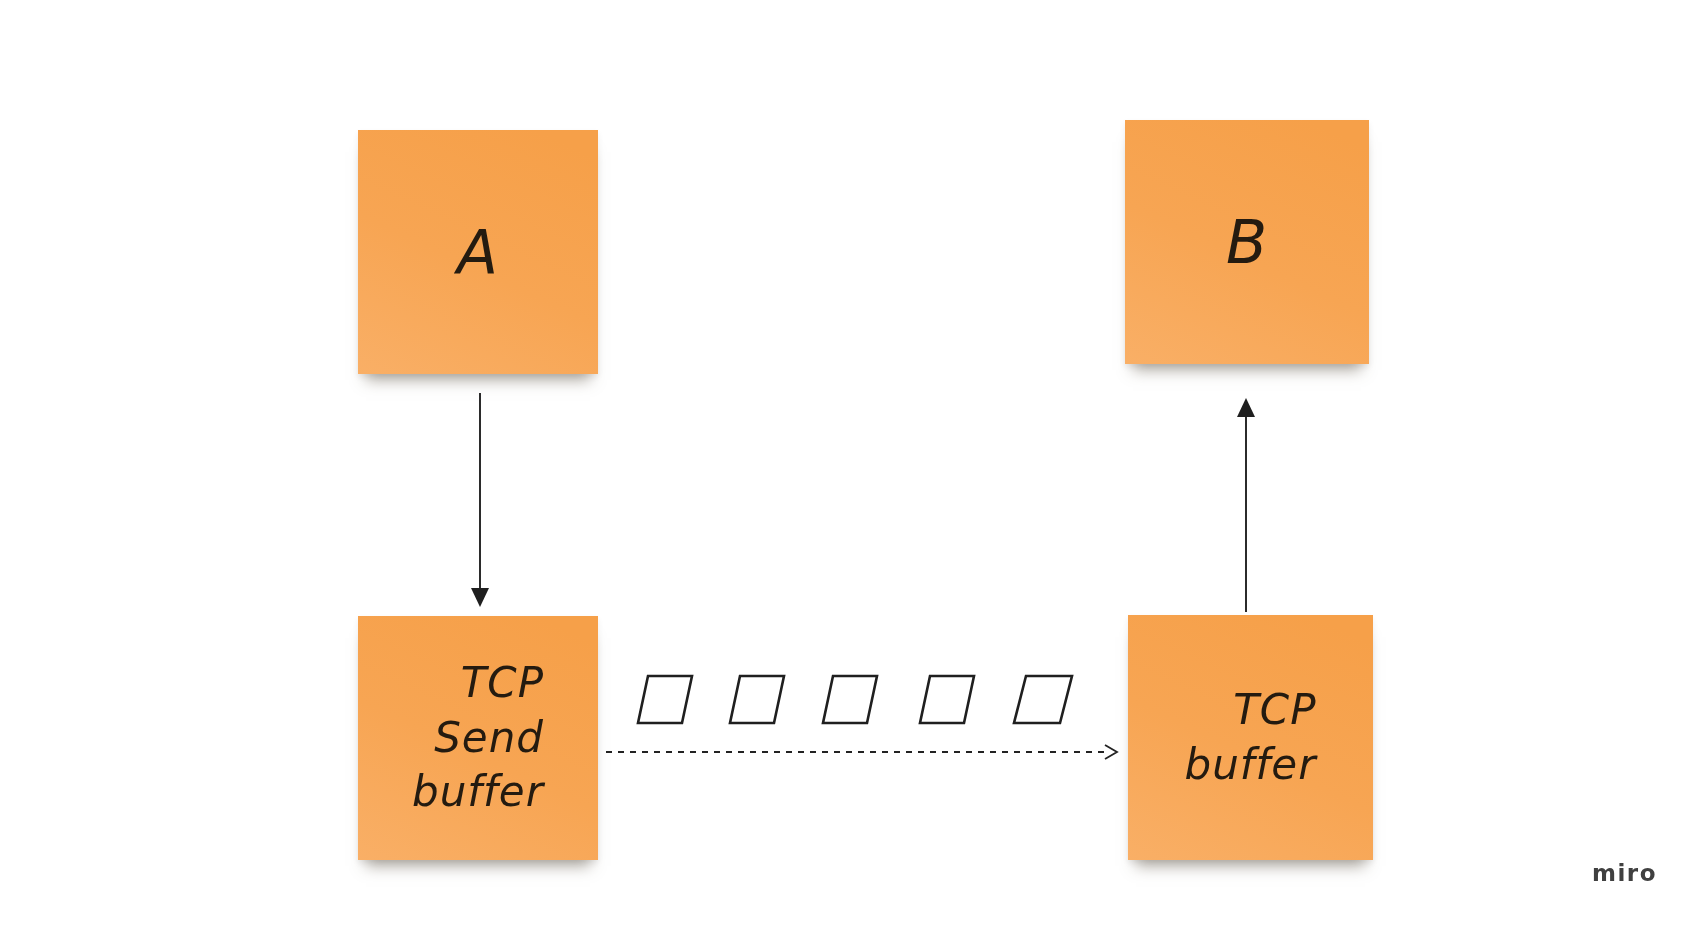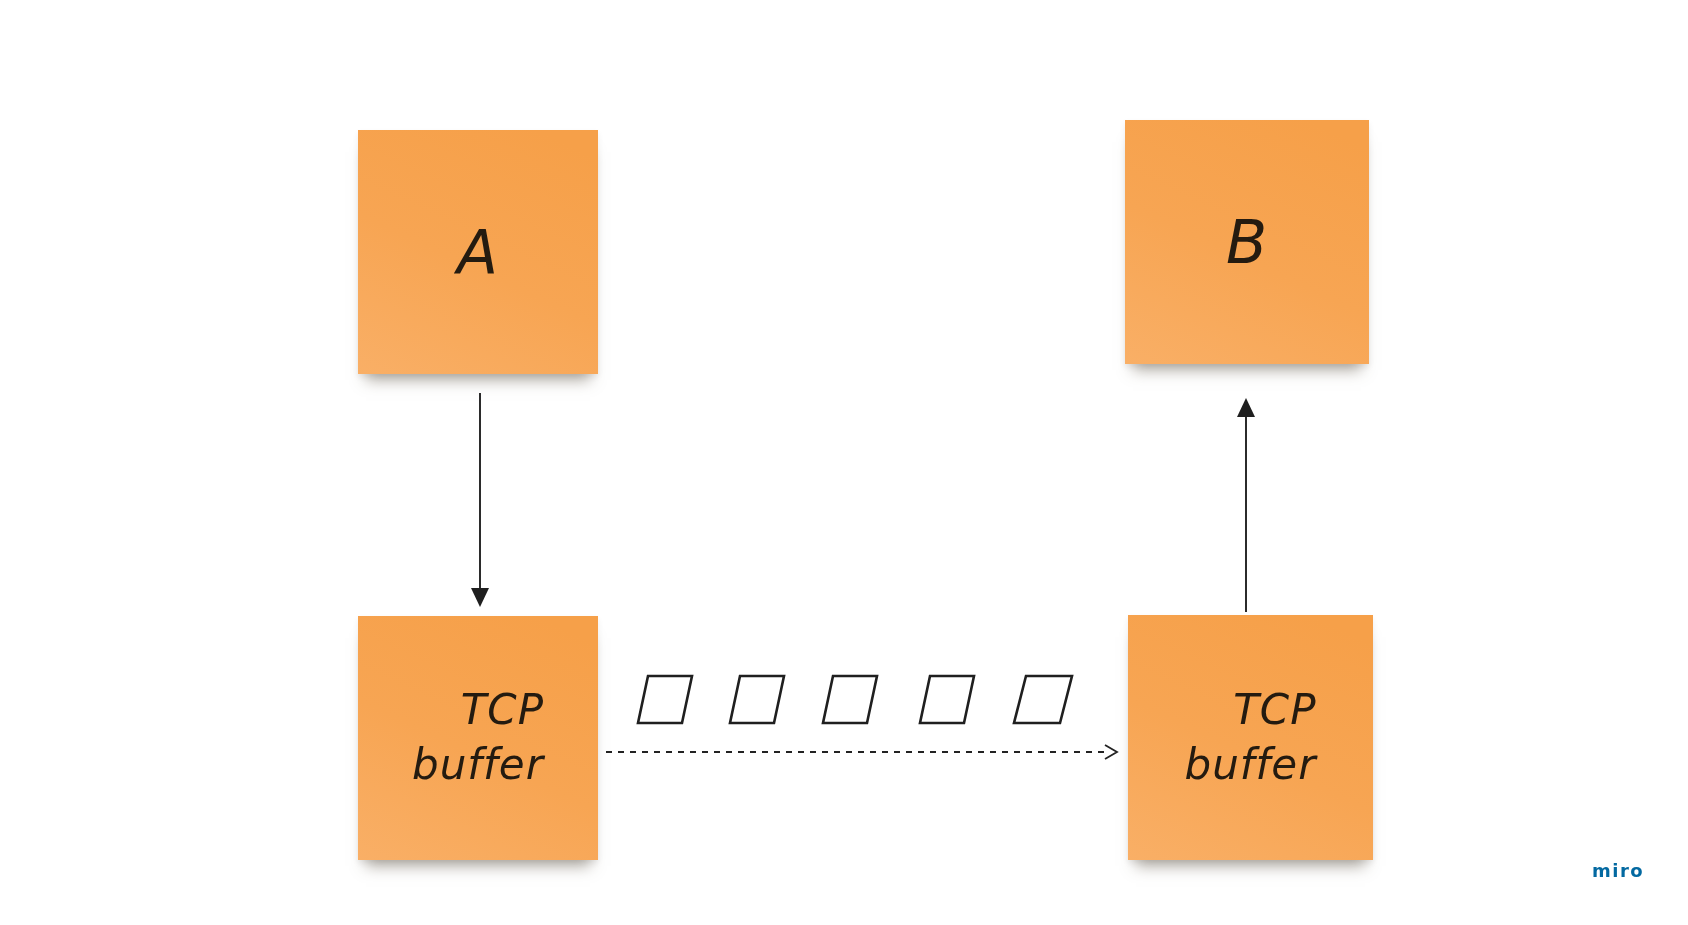--- a/index.html
+++ b/index.html
@@ -42,43 +42,44 @@
   .note-line { display: block; text-align: right; }
   .overlay {
     position: absolute;
     left: 0; top: 0;
     width: 1688px; height: 925px;
     pointer-events: none;
   }
   .watermark {
     position: absolute;
     left: 1592px; top: 860px;
-    font-size: 18px;
+    font-size: 23px;
     font-weight: 600;
     letter-spacing: 1.5px;
-    color: #0369a1;
+    color: #404040;
     user-select: none;
   }
 </style>
 </head>
 <body>
 
 <div class="board">
 
   <div class="note note--a">
     <span class="note-text note-text--big">A</span>
   </div>
 
   <div class="note note--b">
     <span class="note-text note-text--big">B</span>
   </div>
 
   <div class="note note--send">
     <span class="note-text note-text--multi">
       <span class="note-line">TCP</span>
+      <span class="note-line">Send</span>
       <span class="note-line">buffer</span>
     </span>
   </div>
 
   <div class="note note--recv">
     <span class="note-text note-text--multi">
       <span class="note-line">TCP</span>
       <span class="note-line">buffer</span>
     </span>
   </div>

